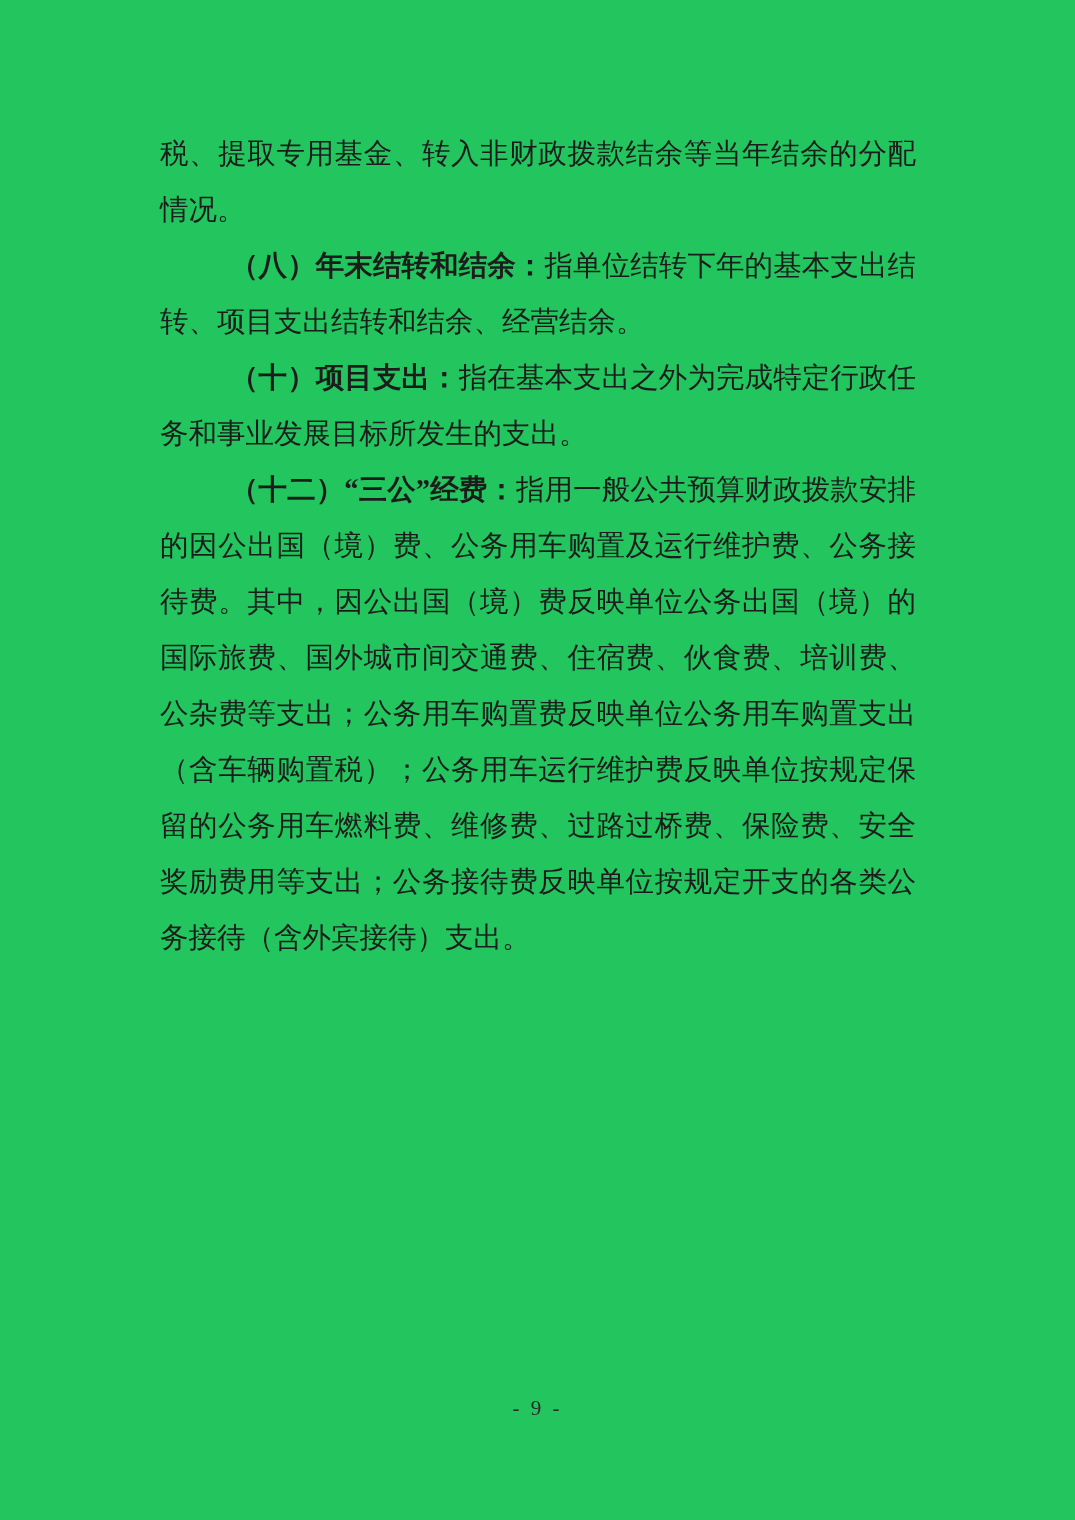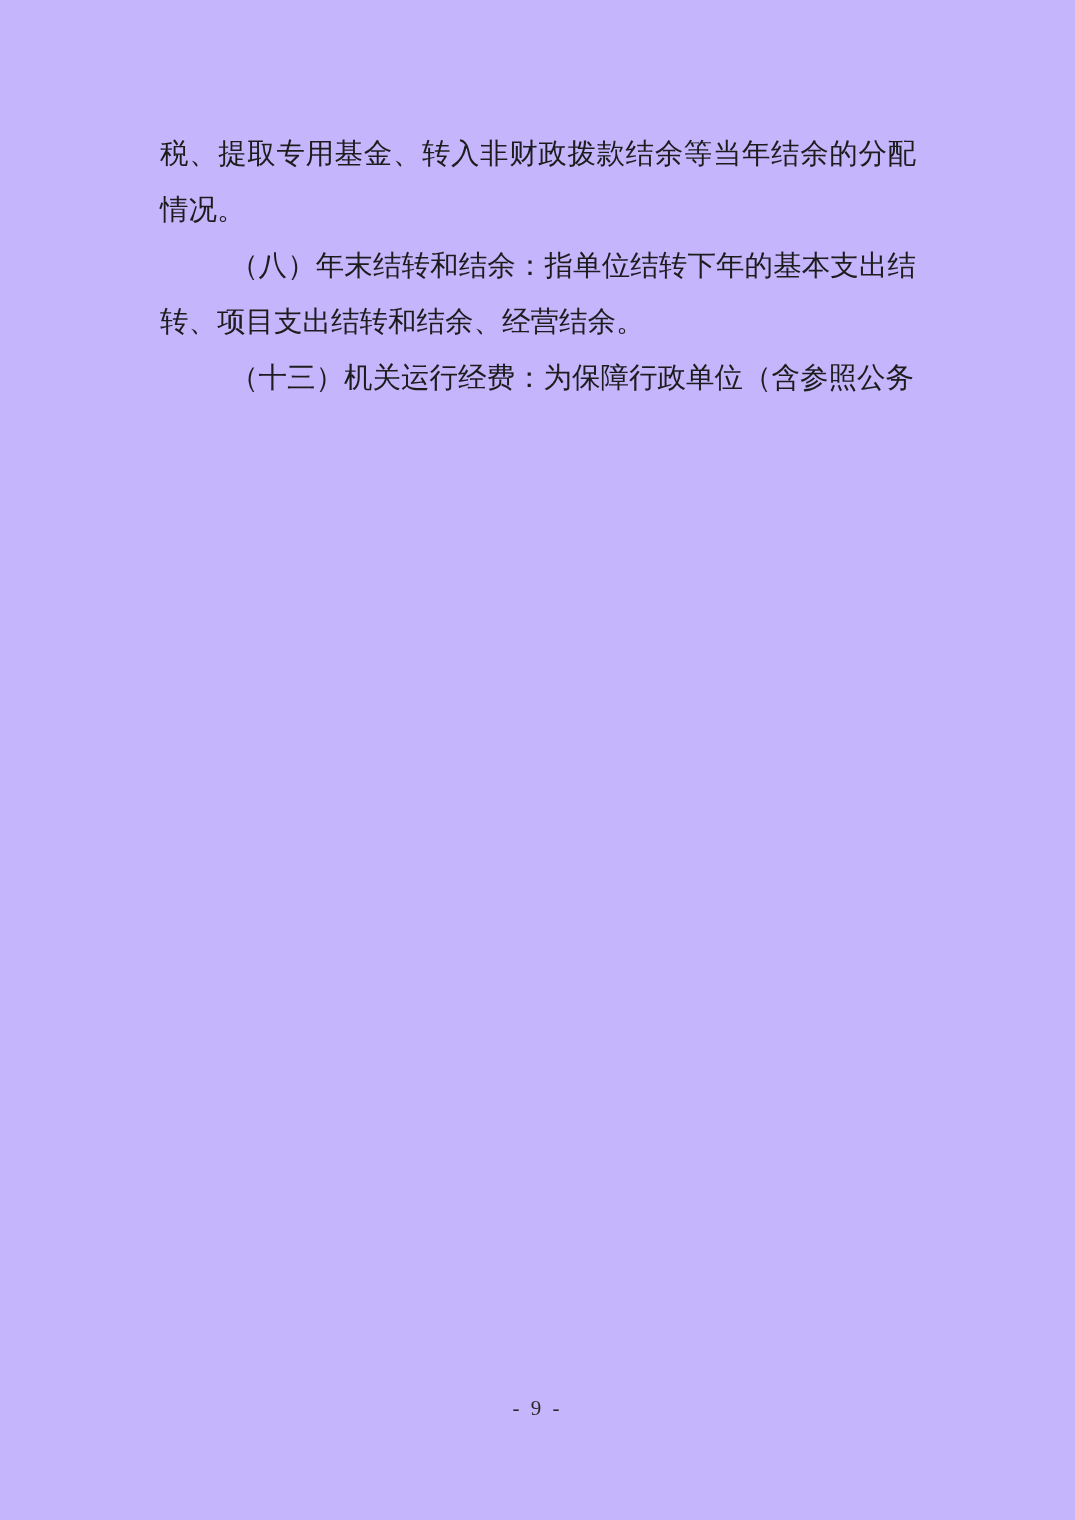--- a/index.html
+++ b/index.html
@@ -4,21 +4,21 @@
 <style>
   html, body {
     margin: 0;
     padding: 0;
     background: #ffffff;
   }
   .page {
     position: relative;
     width: 1075px;
     height: 1520px;
-    background: #c4b5fd;
+    background: #22c55e;
     overflow: hidden;
     font-family: "Liberation Serif", "DejaVu Serif", serif;
     color: #1c1c1c;
   }
   .content {
     position: absolute;
     left: 160px;
     top: 126px;
     width: 756px;
   }
@@ -27,21 +27,21 @@
     font-size: 28.5px;
     line-height: 56px;
     text-align: justify;
     text-justify: inter-ideograph;
     word-break: break-all;
   }
   .para.indent {
     text-indent: 70px;
   }
   .lead {
-    font-weight: normal;
+    font-weight: bold;
   }
   .footer {
     position: absolute;
     left: 0;
     right: 0;
     top: 1396px;
     text-align: center;
     font-size: 21px;
     letter-spacing: 3px;
     color: #2a2a2a;
@@ -50,19 +50,20 @@
 </head>
 <body>
 
 <div class="page">
   <div class="content" id="paragraph-container">
   <p class="para"><span class="lead"></span><span class="body-text">税、提取专用基金、转入非财政拨款结余等当年结余的分配情况。</span></p>
 
   <p class="para indent"><span class="lead">（八）年末结转和结余：</span><span class="body-text">指单位结转下年的基本支出结转、项目支出结转和结余、经营结余。</span></p>
 
 
+  <p class="para indent"><span class="lead">（十）项目支出：</span><span class="body-text">指在基本支出之外为完成特定行政任务和事业发展目标所发生的支出。</span></p>
 
 
+  <p class="para indent"><span class="lead">（十二）“三公”经费：</span><span class="body-text">指用一般公共预算财政拨款安排的因公出国（境）费、公务用车购置及运行维护费、公务接待费。其中，因公出国（境）费反映单位公务出国（境）的国际旅费、国外城市间交通费、住宿费、伙食费、培训费、公杂费等支出；公务用车购置费反映单位公务用车购置支出（含车辆购置税）；公务用车运行维护费反映单位按规定保留的公务用车燃料费、维修费、过路过桥费、保险费、安全奖励费用等支出；公务接待费反映单位按规定开支的各类公务接待（含外宾接待）支出。</span></p>
 
-  <p class="para indent"><span class="lead">（十三）机关运行经费：</span><span class="body-text">为保障行政单位（含参照公务</span></p>
 </div>
   <div class="footer">- 9 -</div>
 </div>
 
 </body></html>

